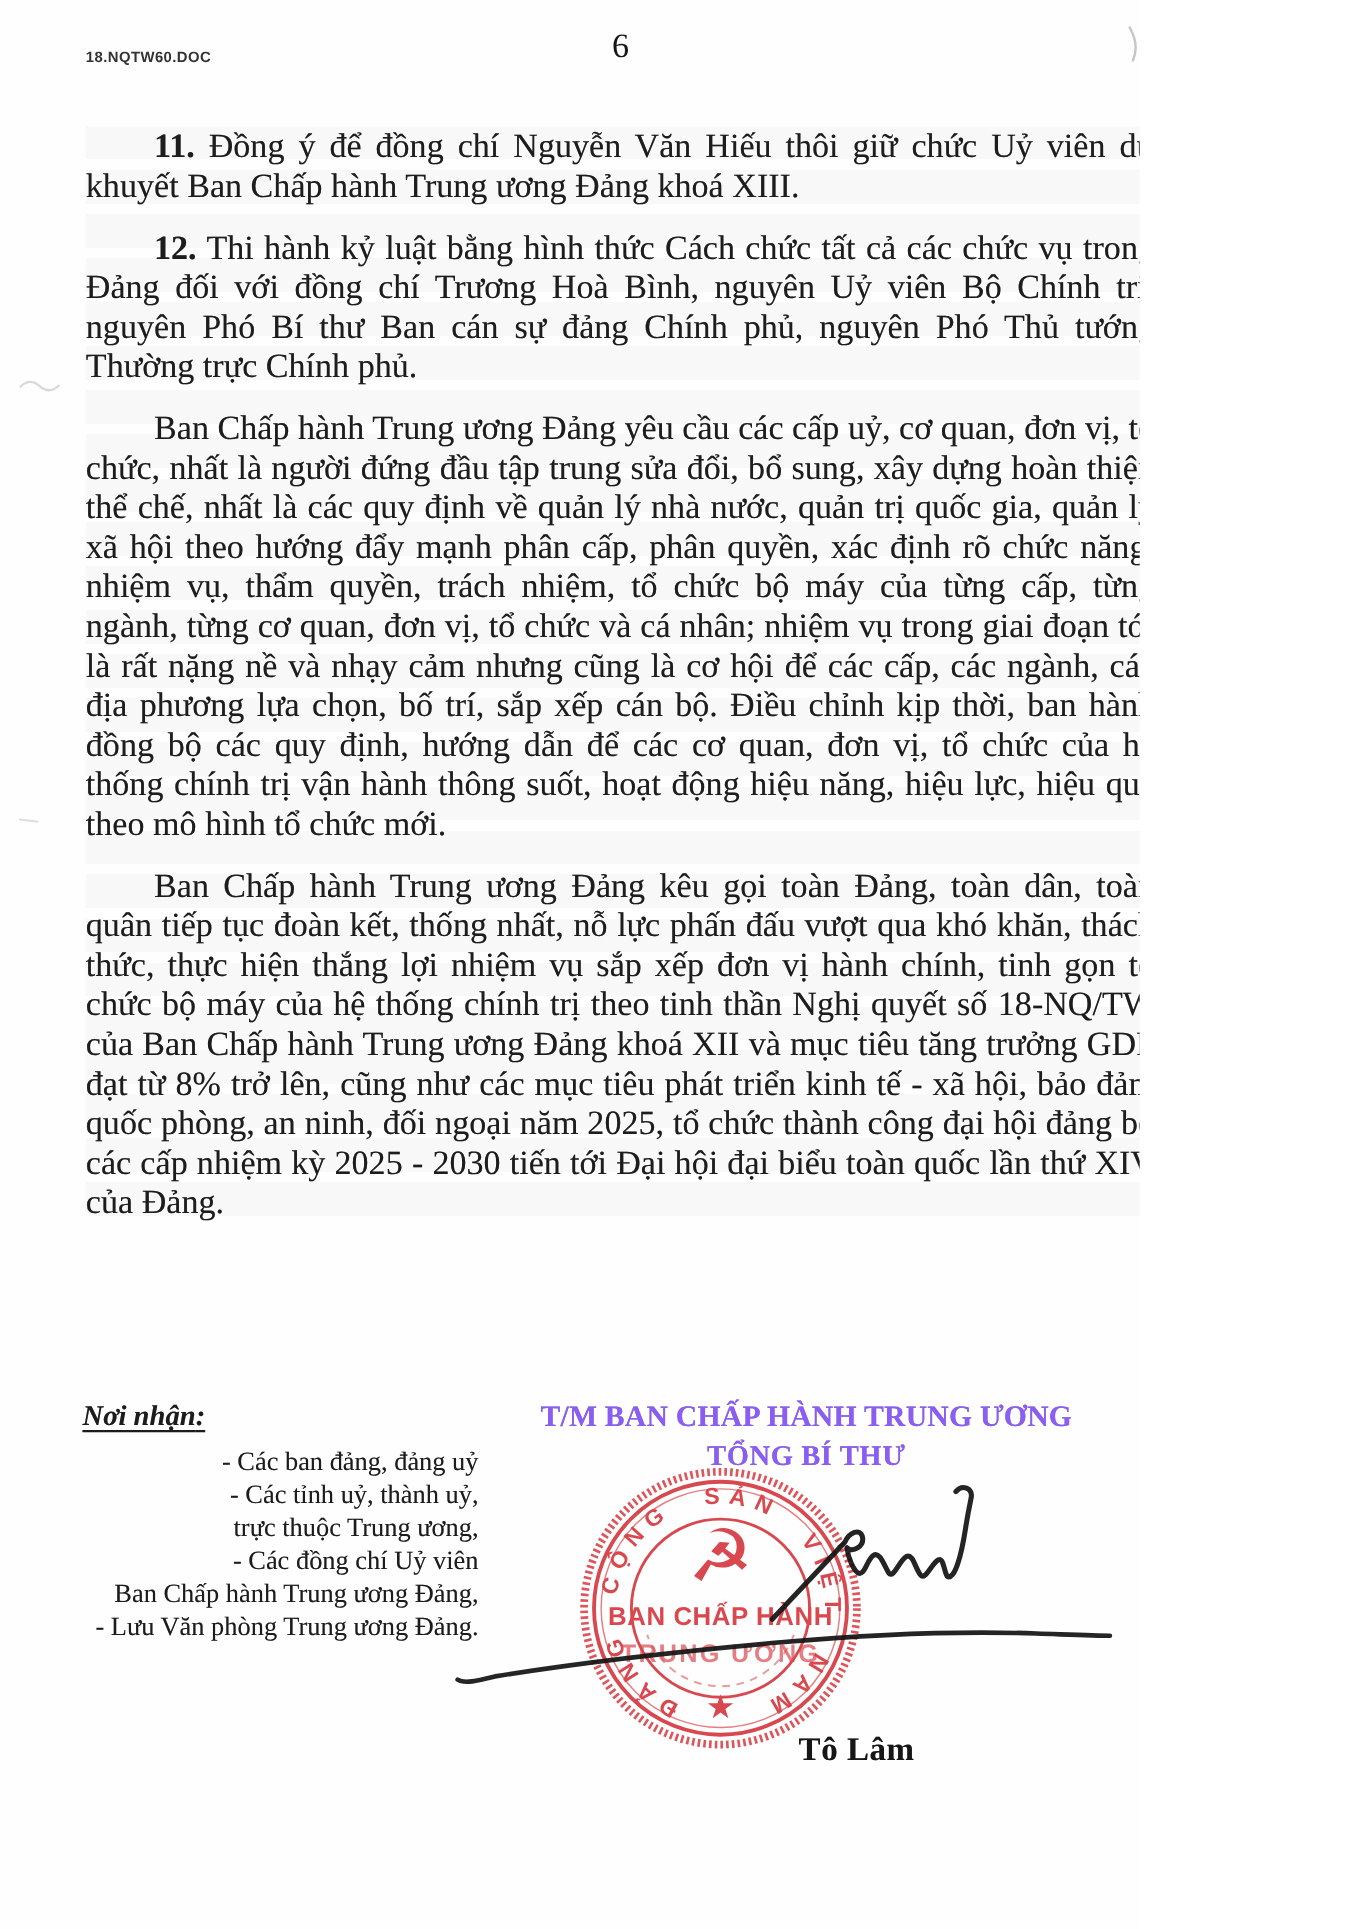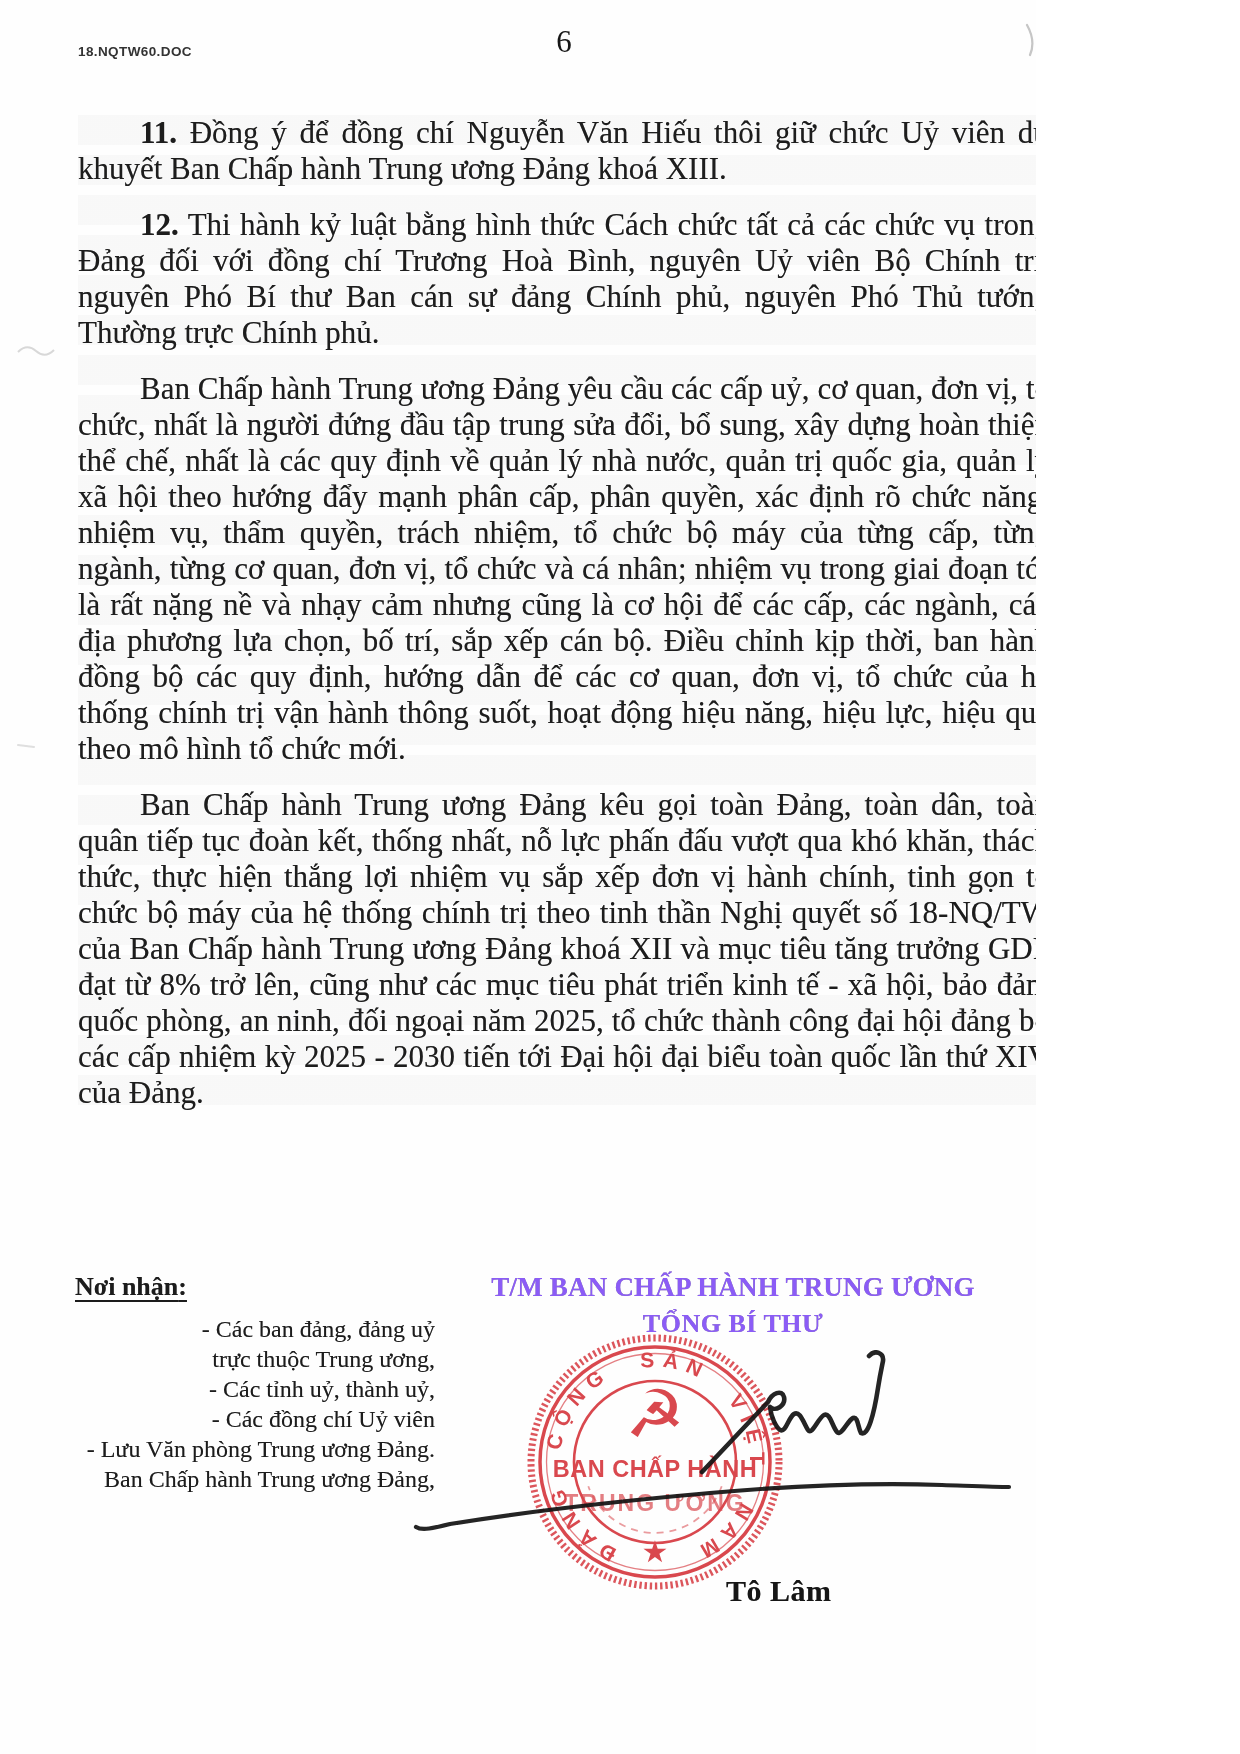--- a/index.html
+++ b/index.html
@@ -34,21 +34,21 @@
   .para{margin:0;text-indent:62px;}
   .para + .para{margin-top:20px;}
   .pnum{font-weight:700;}
   
   .recipients{
     position:absolute;left:75px;top:1272px;width:360px;
     font-size:24px;line-height:30px;color:#1c1c1c;
     text-shadow:0 0 .3px rgba(20,20,20,.4);
   }
   .recipients .label{
-    font-size:26px;font-weight:700;margin-bottom:12px;
+    font-size:26px;font-weight:700;margin-bottom:12px;font-style:italic;
   }
   .recipients .label span{text-decoration:underline;text-underline-offset:5px;}
   .rcpt{white-space:nowrap;text-align:right;}
   .rcpt.cont{padding-left:18px;}
   
   .sig-block{
     position:absolute;left:433px;top:1272px;width:600px;
     text-align:center;color:#8b5cf6;
     text-shadow:0 0 .4px rgba(20,20,20,.45);
   }
@@ -89,25 +89,25 @@
   <div class="content">
     <p class="para"><span class="pnum">11.</span> <span>Đồng ý để đồng chí Nguyễn Văn Hiếu thôi giữ chức Uỷ viên dự khuyết Ban Chấp hành Trung ương Đảng khoá XIII.</span></p>
     <p class="para"><span class="pnum">12.</span> <span>Thi hành kỷ luật bằng hình thức Cách chức tất cả các chức vụ trong Đảng đối với đồng chí Trương Hoà Bình, nguyên Uỷ viên Bộ Chính trị, nguyên Phó Bí thư Ban cán sự đảng Chính phủ, nguyên Phó Thủ tướng Thường trực Chính phủ.</span></p>
     <p class="para"><span class="pnum"></span> <span>Ban Chấp hành Trung ương Đảng yêu cầu các cấp uỷ, cơ quan, đơn vị, tổ chức, nhất là người đứng đầu tập trung sửa đổi, bổ sung, xây dựng hoàn thiện thể chế, nhất là các quy định về quản lý nhà nước, quản trị quốc gia, quản lý xã hội theo hướng đẩy mạnh phân cấp, phân quyền, xác định rõ chức năng, nhiệm vụ, thẩm quyền, trách nhiệm, tổ chức bộ máy của từng cấp, từng ngành, từng cơ quan, đơn vị, tổ chức và cá nhân; nhiệm vụ trong giai đoạn tới là rất nặng nề và nhạy cảm nhưng cũng là cơ hội để các cấp, các ngành, các địa phương lựa chọn, bố trí, sắp xếp cán bộ. Điều chỉnh kịp thời, ban hành đồng bộ các quy định, hướng dẫn để các cơ quan, đơn vị, tổ chức của hệ thống chính trị vận hành thông suốt, hoạt động hiệu năng, hiệu lực, hiệu quả theo mô hình tổ chức mới.</span></p>
     <p class="para"><span class="pnum"></span> <span>Ban Chấp hành Trung ương Đảng kêu gọi toàn Đảng, toàn dân, toàn quân tiếp tục đoàn kết, thống nhất, nỗ lực phấn đấu vượt qua khó khăn, thách thức, thực hiện thắng lợi nhiệm vụ sắp xếp đơn vị hành chính, tinh gọn tổ chức bộ máy của hệ thống chính trị theo tinh thần Nghị quyết số 18-NQ/TW của Ban Chấp hành Trung ương Đảng khoá XII và mục tiêu tăng trưởng GDP đạt từ 8% trở lên, cũng như các mục tiêu phát triển kinh tế - xã hội, bảo đảm quốc phòng, an ninh, đối ngoại năm 2025, tổ chức thành công đại hội đảng bộ các cấp nhiệm kỳ 2025 - 2030 tiến tới Đại hội đại biểu toàn quốc lần thứ XIV của Đảng.</span></p>
   </div>
 
   <div class="recipients">
     <div class="label"><span>Nơi nhận</span><span>:</span></div>
     <div class="rcpt">- Các ban đảng, đảng uỷ</div>
+    <div class="rcpt">- Các tỉnh uỷ, thành uỷ,</div>
     <div class="rcpt cont">trực thuộc Trung ương,</div>
-    <div class="rcpt">- Các tỉnh uỷ, thành uỷ,</div>
     <div class="rcpt">- Các đồng chí Uỷ viên</div>
+    <div class="rcpt cont">Ban Chấp hành Trung ương Đảng,</div>
     <div class="rcpt">- Lưu Văn phòng Trung ương Đảng.</div>
-    <div class="rcpt cont">Ban Chấp hành Trung ương Đảng,</div>
   </div>
 
   <div class="sig-block">
     <div class="sig-onbehalf">T/M BAN CHẤP HÀNH TRUNG ƯƠNG</div>
     <div class="sig-title">TỔNG BÍ THƯ</div>
   </div>
 
   <svg class="seal-svg" width="680" height="310" viewBox="0 0 680 310">
     <g fill="none" stroke="#d9484e">
 

